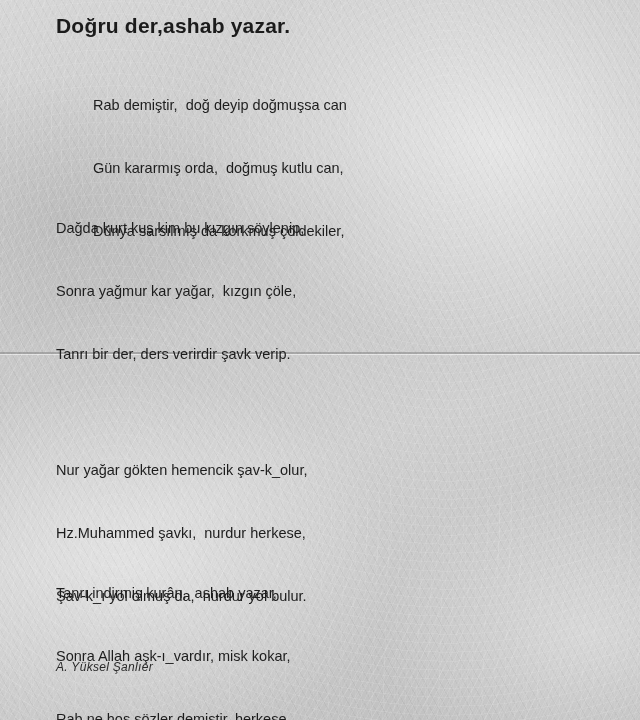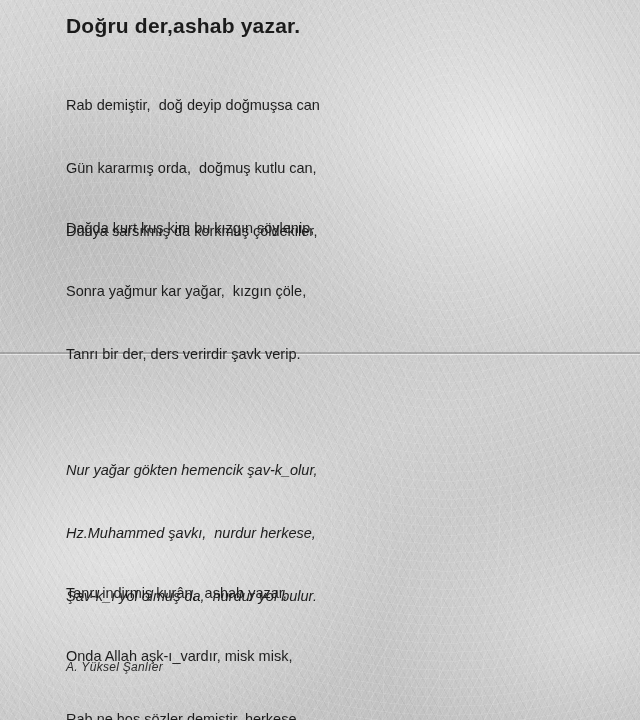--- a/index.html
+++ b/index.html
@@ -18,21 +18,20 @@
     position: relative;
     width: 640px;
     height: 720px;
     box-sizing: border-box;
     background:
       radial-gradient(ellipse 420px 300px at 78% 20%, rgba(255,255,255,0.55), rgba(255,255,255,0) 70%),
       radial-gradient(ellipse 380px 260px at 20% 78%, rgba(255,255,255,0.40), rgba(255,255,255,0) 72%),
       radial-gradient(ellipse 300px 220px at 92% 88%, rgba(255,255,255,0.35), rgba(255,255,255,0) 70%),
       radial-gradient(ellipse 260px 200px at 10% 30%, rgba(160,160,160,0.35), rgba(160,160,160,0) 70%),
       linear-gradient(160deg, #d6d6d6 0%, #c6c6c6 35%, #cfcfcf 60%, #bdbdbd 100%);
-    padding-left: 10px;
   }
 
   
   .texture {
     position: absolute;
     inset: 0;
     pointer-events: none;
     opacity: 0.55;
     background-image:
       repeating-linear-gradient(118deg, rgba(255,255,255,0.20) 0px, rgba(255,255,255,0.20) 1px, rgba(0,0,0,0) 1px, rgba(0,0,0,0) 5px),
@@ -79,23 +78,23 @@
   .stanza {
     position: absolute;
     left: 56px;
     font-size: 14.5px;
     color: #1d1d1d;
     line-height: 21px;
     white-space: pre;
   }
   .stanza .line { display: block; }
 
-  .s1 { top: 53px; }
+  .s1 { top: 53px; margin-left: 37px; }
   .s2 { top: 176px; }
-  .s3 { top: 418px; font-style: italic; }
+  .s3 { top: 418px; }
   .s4 { top: 541px; }
 
   .signature {
     position: absolute;
     left: 56px;
     top: 660px;
     font-size: 12px;
     font-style: italic;
     color: #2a2a2a;
     letter-spacing: 0.3px;
@@ -126,21 +125,21 @@
     </div>
 
     <div class="stanza s3">
       <span class="line">Nur yağar gökten hemencik şav-k_olur,</span>
       <span class="line">Hz.Muhammed şavkı,  nurdur herkese,</span>
       <span class="line">Şav-k_ı yol olmuş da,  nurdur yol bulur.</span>
     </div>
 
     <div class="stanza s4">
       <span class="line">Tanrı indirmiş kurân,  ashab yazar,</span>
-      <span class="line">Onda Allah aşk-ı_vardır, misk misk,</span>
+      <span class="line">Sonra Allah aşk-ı_vardır, misk kokar,</span>
       <span class="line">Rab ne hoş sözler demiştir, herkese,</span>
       
     </div>
 
     <div class="signature">A. Yüksel Şanlıer</div>
 
   </div>
 </div>
 
 </body></html>

